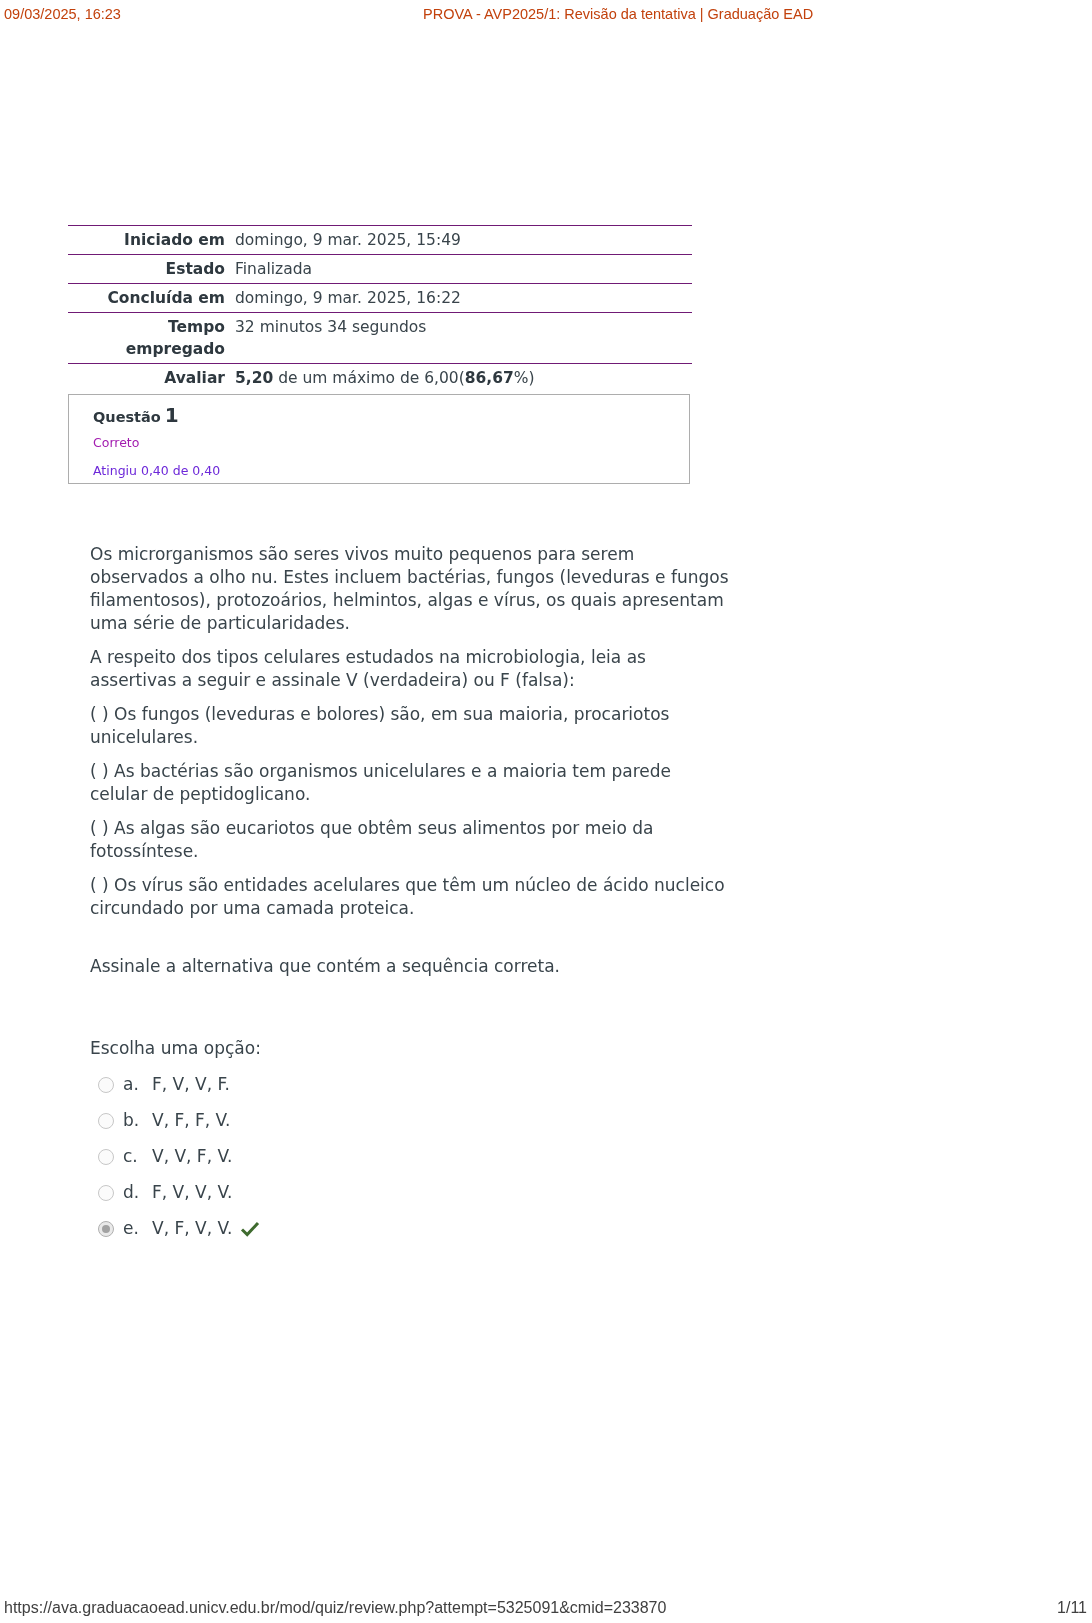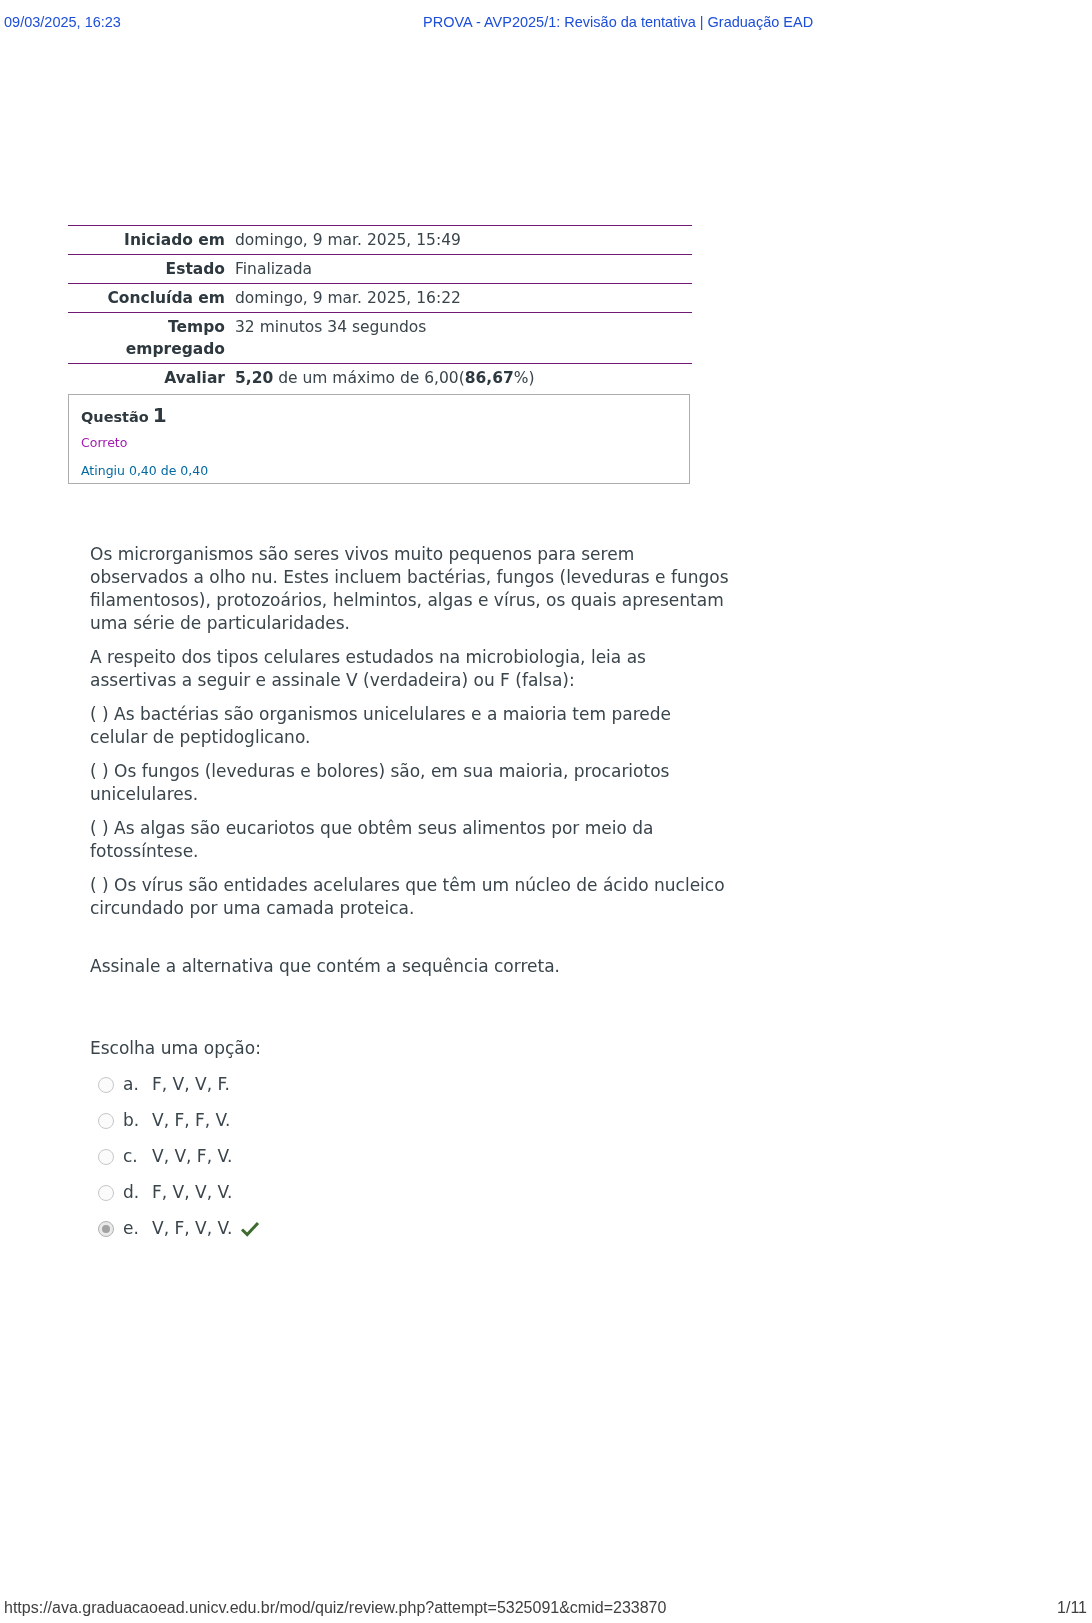--- a/index.html
+++ b/index.html
@@ -2,41 +2,41 @@
 <html><head>
 <meta charset="utf-8">
 <style>
   html,body{margin:0;padding:0;}
   body{
     width:1092px;height:1623px;background:#ffffff;position:relative;overflow:hidden;
     font-family:"DejaVu Sans","Liberation Sans",sans-serif;color:#39444b;
   }
   
   .print-header{position:absolute;top:6px;left:0;width:100%;height:22px;
-    font-family:"Liberation Sans",sans-serif;font-size:14.5px;color:#1d4ed8;margin-top:8px;}
+    font-family:"Liberation Sans",sans-serif;font-size:14.5px;color:#c2410c;}
   .ph-date{position:absolute;left:4px;top:0;}
   .ph-title{position:absolute;left:423px;top:0;white-space:nowrap;}
   .print-footer{position:absolute;top:1599px;left:4px;width:1083px;
     font-family:"Liberation Sans",sans-serif;font-size:16px;color:#404040;
     display:flex;justify-content:space-between;}
   
   .attempt-table{position:absolute;left:68px;top:225px;width:624px;font-size:15.5px;}
   .at-row{display:flex;border-top:1px solid #701a75;padding:3px 0;line-height:22px;}
   .at-row:last-child{border-bottom:none;}
   .at-lbl{width:157px;text-align:right;font-weight:bold;color:#2e383f;flex:none;}
   .at-val{margin-left:10px;flex:1;}
   .at-val b{color:#2e383f;}
   
   .q-box{position:absolute;left:68px;top:394px;width:622px;height:90px;
-    border:1px solid #adadad;box-sizing:border-box;padding:7px 12px;background:#fff;}
+    border:1px solid #adadad;box-sizing:border-box;padding:7px 24px;background:#fff;}
   .q-numline{line-height:26px;}
   .q-word{font-size:14.5px;font-weight:bold;color:#2e383f;}
   .q-num{font-size:20px;font-weight:bold;color:#2e383f;margin-left:4px;}
   .q-state{font-size:12.5px;margin-top:5px;color:#a21caf;}
-  .q-grade{font-size:12.5px;margin-top:13px;color:#0369a1;}
+  .q-grade{font-size:12.5px;margin-top:13px;color:#6d28d9;}
   
   .q-content{position:absolute;left:90px;top:543px;width:640px;font-size:17px;line-height:23px;}
   .q-content p{margin:0 0 11px 0;white-space:pre-line;}
   .q-prompt{margin-top:35px !important;margin-bottom:0 !important;}
   .answer-block{margin-top:59px;}
   .choose-label{line-height:23px;}
   .opt{display:flex;align-items:center;height:23px;margin-top:13px;}
   .radio{width:16px;height:16px;box-sizing:border-box;border:1.5px solid #c7c7c7;
     border-radius:50%;background:#fbfbfb;margin-left:8px;flex:none;}
   .radio.selected{border-color:#b0b0b0;background:#e9e9e9;display:flex;
@@ -85,24 +85,24 @@
   <div class="q-grade">Atingiu 0,40 de 0,40</div>
 </div>
 
 <div class="q-content">
   <p>Os microrganismos são seres vivos muito pequenos para serem
 observados a olho nu. Estes incluem bactérias, fungos (leveduras e fungos
 filamentosos), protozoários, helmintos, algas e vírus, os quais apresentam
 uma série de particularidades.</p>
   <p>A respeito dos tipos celulares estudados na microbiologia, leia as
 assertivas a seguir e assinale V (verdadeira) ou F (falsa):</p>
+  <p>( ) Os fungos (leveduras e bolores) são, em sua maioria, procariotos
+unicelulares.</p>
   <p>(  ) As bactérias são organismos unicelulares e a maioria tem parede
 celular de peptidoglicano.</p>
-  <p>( ) Os fungos (leveduras e bolores) são, em sua maioria, procariotos
-unicelulares.</p>
   <p>( ) As algas são eucariotos que obtêm seus alimentos por meio da
 fotossíntese.</p>
   <p>( ) Os vírus são entidades acelulares que têm um núcleo de ácido nucleico
 circundado por uma camada proteica.</p>
   <p class="q-prompt">Assinale a alternativa que contém a sequência correta.</p>
 
   <div class="answer-block">
     <div class="choose-label">Escolha uma opção:</div>
 
     <div class="opt">

